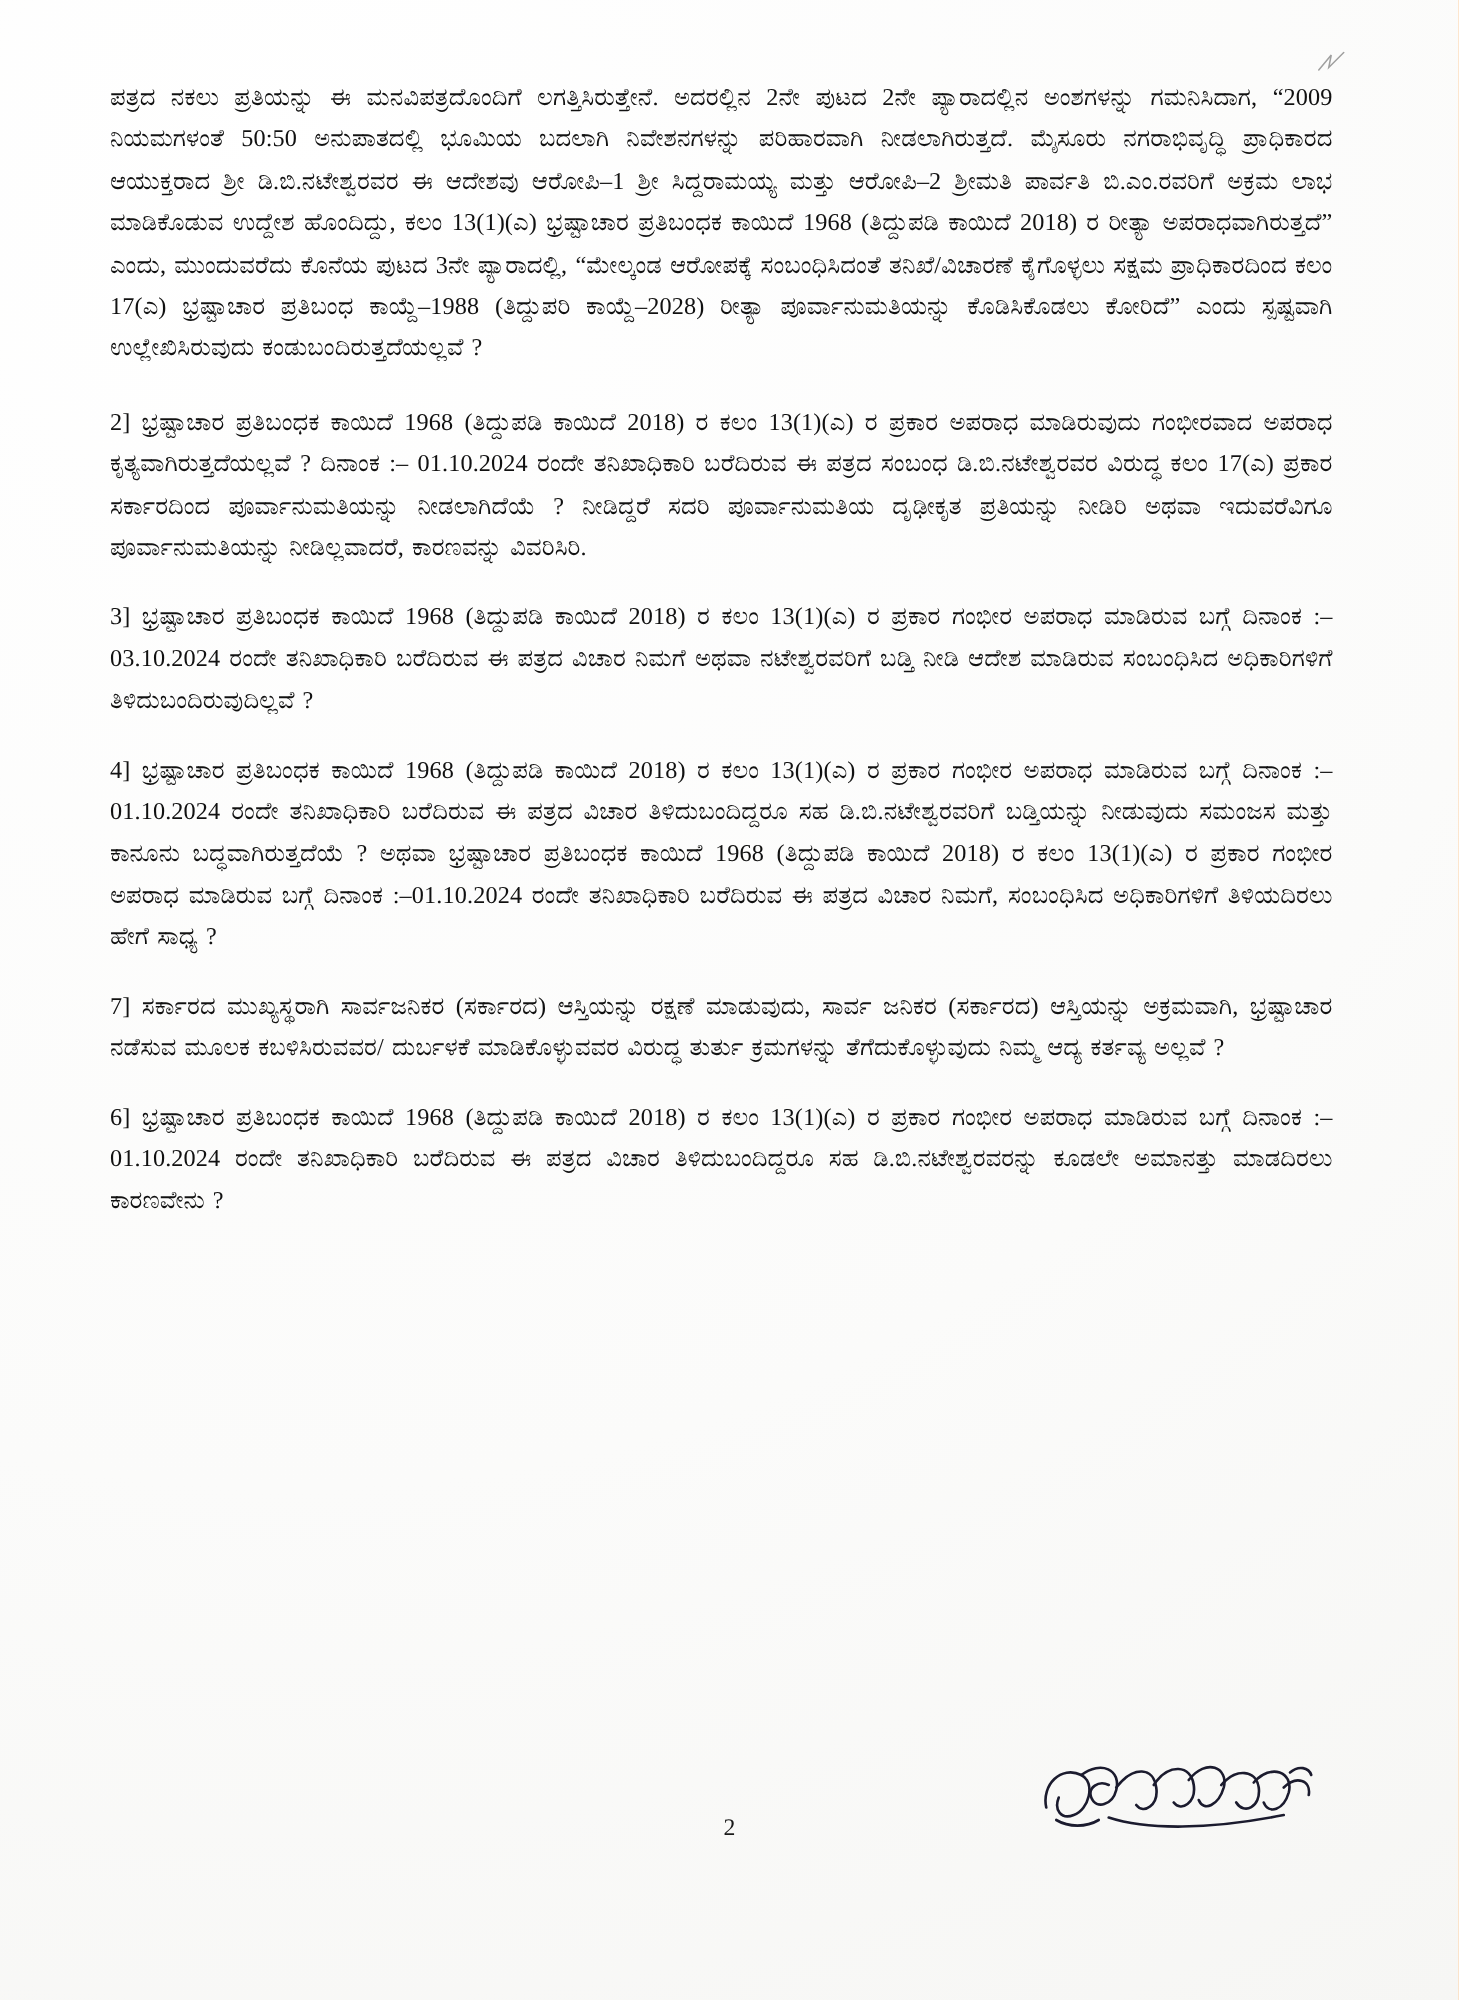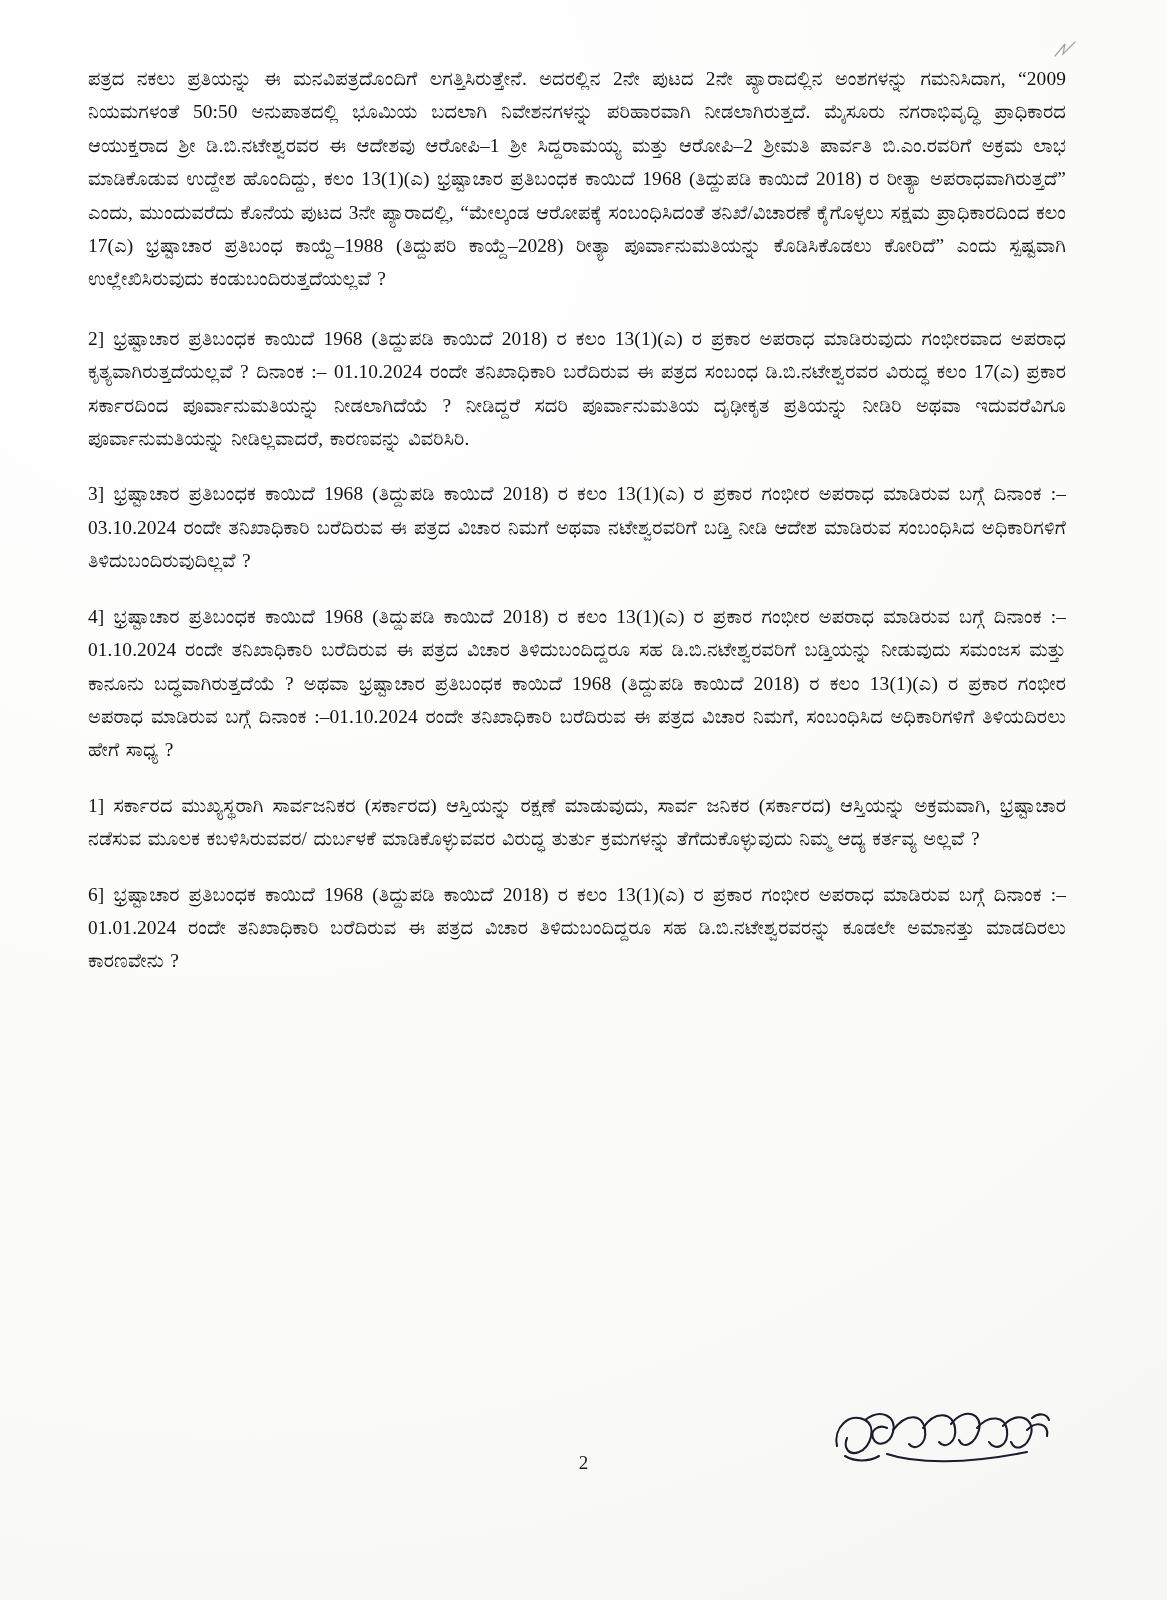--- a/index.html
+++ b/index.html
@@ -90,22 +90,22 @@
     <svg viewBox="0 0 26 22">
       <path d="M2 18 L12 6 L10 16 L22 4" stroke="#555" stroke-width="1.2" fill="none" stroke-linecap="round"></path>
     </svg>
   </div>
 
   <div class="content">
     <p class="para first">ಪತ್ರದ ನಕಲು ಪ್ರತಿಯನ್ನು ಈ ಮನವಿಪತ್ರದೊಂದಿಗೆ ಲಗತ್ತಿಸಿರುತ್ತೇನೆ. ಅದರಲ್ಲಿನ 2ನೇ ಪುಟದ 2ನೇ ಪ್ಯಾರಾದಲ್ಲಿನ ಅಂಶಗಳನ್ನು ಗಮನಿಸಿದಾಗ, “2009 ನಿಯಮಗಳಂತೆ 50:50 ಅನುಪಾತದಲ್ಲಿ ಭೂಮಿಯ ಬದಲಾಗಿ ನಿವೇಶನಗಳನ್ನು ಪರಿಹಾರವಾಗಿ ನೀಡಲಾಗಿರುತ್ತದೆ. ಮೈಸೂರು ನಗರಾಭಿವೃದ್ಧಿ ಪ್ರಾಧಿಕಾರದ ಆಯುಕ್ತರಾದ ಶ್ರೀ ಡಿ.ಬಿ.ನಟೇಶ್ವರವರ ಈ ಆದೇಶವು ಆರೋಪಿ–1 ಶ್ರೀ ಸಿದ್ದರಾಮಯ್ಯ ಮತ್ತು ಆರೋಪಿ–2 ಶ್ರೀಮತಿ ಪಾರ್ವತಿ ಬಿ.ಎಂ.ರವರಿಗೆ ಅಕ್ರಮ ಲಾಭ ಮಾಡಿಕೊಡುವ ಉದ್ದೇಶ ಹೊಂದಿದ್ದು, ಕಲಂ 13(1)(ಎ) ಭ್ರಷ್ಟಾಚಾರ ಪ್ರತಿಬಂಧಕ ಕಾಯಿದೆ 1968 (ತಿದ್ದುಪಡಿ ಕಾಯಿದೆ 2018) ರ ರೀತ್ಯಾ ಅಪರಾಧವಾಗಿರುತ್ತದೆ” ಎಂದು, ಮುಂದುವರೆದು ಕೊನೆಯ ಪುಟದ 3ನೇ ಪ್ಯಾರಾದಲ್ಲಿ, “ಮೇಲ್ಕಂಡ ಆರೋಪಕ್ಕೆ ಸಂಬಂಧಿಸಿದಂತೆ ತನಿಖೆ/ವಿಚಾರಣೆ ಕೈಗೊಳ್ಳಲು ಸಕ್ಷಮ ಪ್ರಾಧಿಕಾರದಿಂದ ಕಲಂ 17(ಎ) ಭ್ರಷ್ಟಾಚಾರ ಪ್ರತಿಬಂಧ ಕಾಯ್ದೆ–1988 (ತಿದ್ದುಪರಿ ಕಾಯ್ದೆ–2028) ರೀತ್ಯಾ ಪೂರ್ವಾನುಮತಿಯನ್ನು ಕೊಡಿಸಿಕೊಡಲು ಕೋರಿದೆ” ಎಂದು ಸ್ಪಷ್ಟವಾಗಿ ಉಲ್ಲೇಖಿಸಿರುವುದು ಕಂಡುಬಂದಿರುತ್ತದೆಯಲ್ಲವೆ ?</p>
     <p class="para">2] ಭ್ರಷ್ಟಾಚಾರ ಪ್ರತಿಬಂಧಕ ಕಾಯಿದೆ 1968 (ತಿದ್ದುಪಡಿ ಕಾಯಿದೆ 2018) ರ ಕಲಂ 13(1)(ಎ) ರ ಪ್ರಕಾರ ಅಪರಾಧ ಮಾಡಿರುವುದು ಗಂಭೀರವಾದ ಅಪರಾಧ ಕೃತ್ಯವಾಗಿರುತ್ತದೆಯಲ್ಲವೆ ? ದಿನಾಂಕ :– 01.10.2024 ರಂದೇ ತನಿಖಾಧಿಕಾರಿ ಬರೆದಿರುವ ಈ ಪತ್ರದ ಸಂಬಂಧ ಡಿ.ಬಿ.ನಟೇಶ್ವರವರ ವಿರುದ್ಧ ಕಲಂ 17(ಎ) ಪ್ರಕಾರ ಸರ್ಕಾರದಿಂದ ಪೂರ್ವಾನುಮತಿಯನ್ನು ನೀಡಲಾಗಿದೆಯೆ ? ನೀಡಿದ್ದರೆ ಸದರಿ ಪೂರ್ವಾನುಮತಿಯ ದೃಢೀಕೃತ ಪ್ರತಿಯನ್ನು ನೀಡಿರಿ ಅಥವಾ ಇದುವರೆವಿಗೂ ಪೂರ್ವಾನುಮತಿಯನ್ನು ನೀಡಿಲ್ಲವಾದರೆ, ಕಾರಣವನ್ನು ವಿವರಿಸಿರಿ.</p>
     <p class="para">3] ಭ್ರಷ್ಟಾಚಾರ ಪ್ರತಿಬಂಧಕ ಕಾಯಿದೆ 1968 (ತಿದ್ದುಪಡಿ ಕಾಯಿದೆ 2018) ರ ಕಲಂ 13(1)(ಎ) ರ ಪ್ರಕಾರ ಗಂಭೀರ ಅಪರಾಧ ಮಾಡಿರುವ ಬಗ್ಗೆ ದಿನಾಂಕ :–03.10.2024 ರಂದೇ ತನಿಖಾಧಿಕಾರಿ ಬರೆದಿರುವ ಈ ಪತ್ರದ ವಿಚಾರ ನಿಮಗೆ ಅಥವಾ ನಟೇಶ್ವರವರಿಗೆ ಬಡ್ತಿ ನೀಡಿ ಆದೇಶ ಮಾಡಿರುವ ಸಂಬಂಧಿಸಿದ ಅಧಿಕಾರಿಗಳಿಗೆ ತಿಳಿದುಬಂದಿರುವುದಿಲ್ಲವೆ ?</p>
     <p class="para">4] ಭ್ರಷ್ಟಾಚಾರ ಪ್ರತಿಬಂಧಕ ಕಾಯಿದೆ 1968 (ತಿದ್ದುಪಡಿ ಕಾಯಿದೆ 2018) ರ ಕಲಂ 13(1)(ಎ) ರ ಪ್ರಕಾರ ಗಂಭೀರ ಅಪರಾಧ ಮಾಡಿರುವ ಬಗ್ಗೆ ದಿನಾಂಕ :–01.10.2024 ರಂದೇ ತನಿಖಾಧಿಕಾರಿ ಬರೆದಿರುವ ಈ ಪತ್ರದ ವಿಚಾರ ತಿಳಿದುಬಂದಿದ್ದರೂ ಸಹ ಡಿ.ಬಿ.ನಟೇಶ್ವರವರಿಗೆ ಬಡ್ತಿಯನ್ನು ನೀಡುವುದು ಸಮಂಜಸ ಮತ್ತು ಕಾನೂನು ಬದ್ಧವಾಗಿರುತ್ತದೆಯೆ ? ಅಥವಾ ಭ್ರಷ್ಟಾಚಾರ ಪ್ರತಿಬಂಧಕ ಕಾಯಿದೆ 1968 (ತಿದ್ದುಪಡಿ ಕಾಯಿದೆ 2018) ರ ಕಲಂ 13(1)(ಎ) ರ ಪ್ರಕಾರ ಗಂಭೀರ ಅಪರಾಧ ಮಾಡಿರುವ ಬಗ್ಗೆ ದಿನಾಂಕ :–01.10.2024 ರಂದೇ ತನಿಖಾಧಿಕಾರಿ ಬರೆದಿರುವ ಈ ಪತ್ರದ ವಿಚಾರ ನಿಮಗೆ, ಸಂಬಂಧಿಸಿದ ಅಧಿಕಾರಿಗಳಿಗೆ ತಿಳಿಯದಿರಲು ಹೇಗೆ ಸಾಧ್ಯ ?</p>
-    <p class="para">1] ಸರ್ಕಾರದ ಮುಖ್ಯಸ್ಥರಾಗಿ ಸಾರ್ವಜನಿಕರ (ಸರ್ಕಾರದ) ಆಸ್ತಿಯನ್ನು ರಕ್ಷಣೆ ಮಾಡುವುದು, ಸಾರ್ವ ಜನಿಕರ (ಸರ್ಕಾರದ) ಆಸ್ತಿಯನ್ನು ಅಕ್ರಮವಾಗಿ, ಭ್ರಷ್ಟಾಚಾರ ನಡೆಸುವ ಮೂಲಕ ಕಬಳಿಸಿರುವವರ/ ದುರ್ಬಳಕೆ ಮಾಡಿಕೊಳ್ಳುವವರ ವಿರುದ್ಧ ತುರ್ತು ಕ್ರಮಗಳನ್ನು ತೆಗೆದುಕೊಳ್ಳುವುದು ನಿಮ್ಮ ಆದ್ಯ ಕರ್ತವ್ಯ ಅಲ್ಲವೆ ?</p>
-    <p class="para">6] ಭ್ರಷ್ಟಾಚಾರ ಪ್ರತಿಬಂಧಕ ಕಾಯಿದೆ 1968 (ತಿದ್ದುಪಡಿ ಕಾಯಿದೆ 2018) ರ ಕಲಂ 13(1)(ಎ) ರ ಪ್ರಕಾರ ಗಂಭೀರ ಅಪರಾಧ ಮಾಡಿರುವ ಬಗ್ಗೆ ದಿನಾಂಕ :–01.01.2024 ರಂದೇ ತನಿಖಾಧಿಕಾರಿ ಬರೆದಿರುವ ಈ ಪತ್ರದ ವಿಚಾರ ತಿಳಿದುಬಂದಿದ್ದರೂ ಸಹ ಡಿ.ಬಿ.ನಟೇಶ್ವರವರನ್ನು ಕೂಡಲೇ ಅಮಾನತ್ತು ಮಾಡದಿರಲು ಕಾರಣವೇನು ?</p>
+    <p class="para">7] ಸರ್ಕಾರದ ಮುಖ್ಯಸ್ಥರಾಗಿ ಸಾರ್ವಜನಿಕರ (ಸರ್ಕಾರದ) ಆಸ್ತಿಯನ್ನು ರಕ್ಷಣೆ ಮಾಡುವುದು, ಸಾರ್ವ ಜನಿಕರ (ಸರ್ಕಾರದ) ಆಸ್ತಿಯನ್ನು ಅಕ್ರಮವಾಗಿ, ಭ್ರಷ್ಟಾಚಾರ ನಡೆಸುವ ಮೂಲಕ ಕಬಳಿಸಿರುವವರ/ ದುರ್ಬಳಕೆ ಮಾಡಿಕೊಳ್ಳುವವರ ವಿರುದ್ಧ ತುರ್ತು ಕ್ರಮಗಳನ್ನು ತೆಗೆದುಕೊಳ್ಳುವುದು ನಿಮ್ಮ ಆದ್ಯ ಕರ್ತವ್ಯ ಅಲ್ಲವೆ ?</p>
+    <p class="para">6] ಭ್ರಷ್ಟಾಚಾರ ಪ್ರತಿಬಂಧಕ ಕಾಯಿದೆ 1968 (ತಿದ್ದುಪಡಿ ಕಾಯಿದೆ 2018) ರ ಕಲಂ 13(1)(ಎ) ರ ಪ್ರಕಾರ ಗಂಭೀರ ಅಪರಾಧ ಮಾಡಿರುವ ಬಗ್ಗೆ ದಿನಾಂಕ :–01.10.2024 ರಂದೇ ತನಿಖಾಧಿಕಾರಿ ಬರೆದಿರುವ ಈ ಪತ್ರದ ವಿಚಾರ ತಿಳಿದುಬಂದಿದ್ದರೂ ಸಹ ಡಿ.ಬಿ.ನಟೇಶ್ವರವರನ್ನು ಕೂಡಲೇ ಅಮಾನತ್ತು ಮಾಡದಿರಲು ಕಾರಣವೇನು ?</p>
   </div>
 
   <div class="signature">
     <svg viewBox="0 0 230 90" preserveAspectRatio="none">
       <g fill="none" stroke="#1b1b2e" stroke-width="2.1" stroke-linecap="round" stroke-linejoin="round">
         <path d="M10 56 C6 38, 22 22, 38 30 C50 36, 44 58, 32 62 C22 66, 16 58, 20 48"></path>
         <path d="M38 30 C54 18, 70 26, 66 42 C63 54, 50 58, 46 48 C43 40, 52 34, 60 38"></path>
         <path d="M66 40 C80 22, 96 24, 98 40 C100 54, 88 62, 82 54"></path>
         <path d="M96 38 C108 20, 126 22, 128 38 C130 52, 118 60, 112 52"></path>
         <path d="M124 34 C138 16, 156 24, 152 40 C148 54, 136 60, 132 50"></path>

